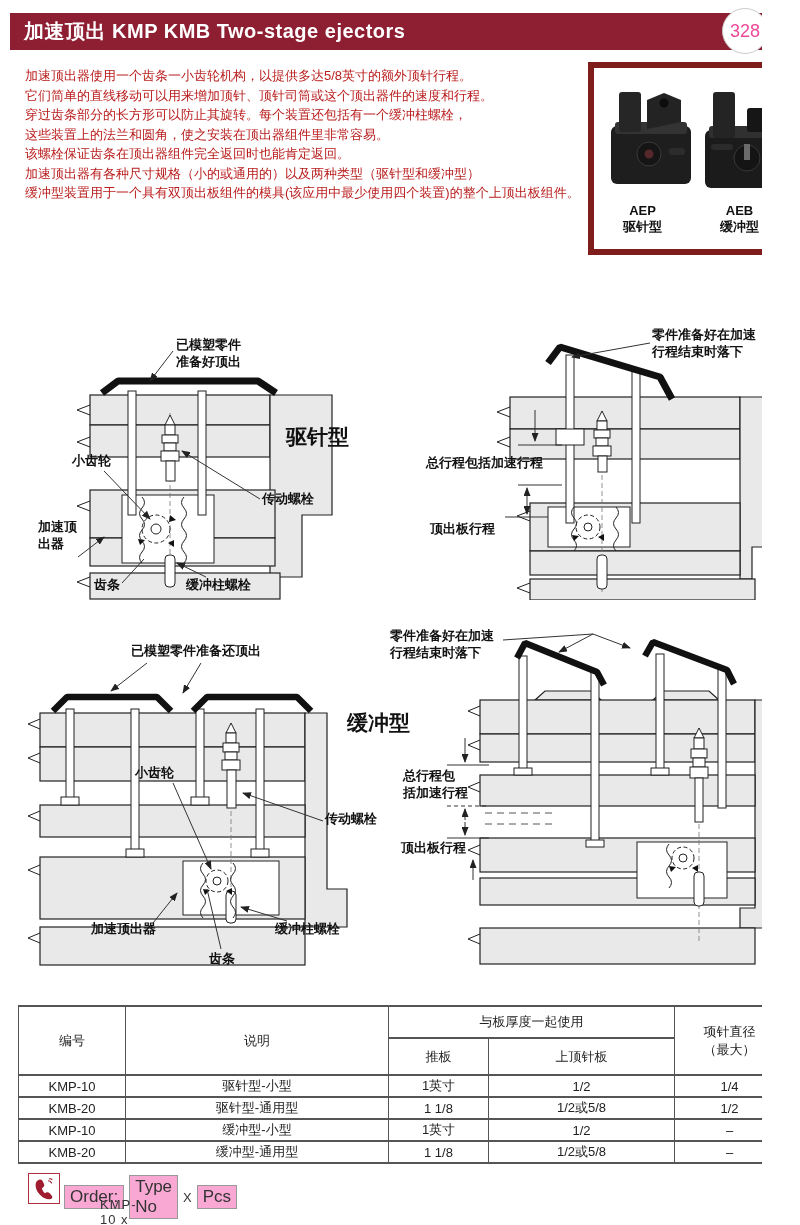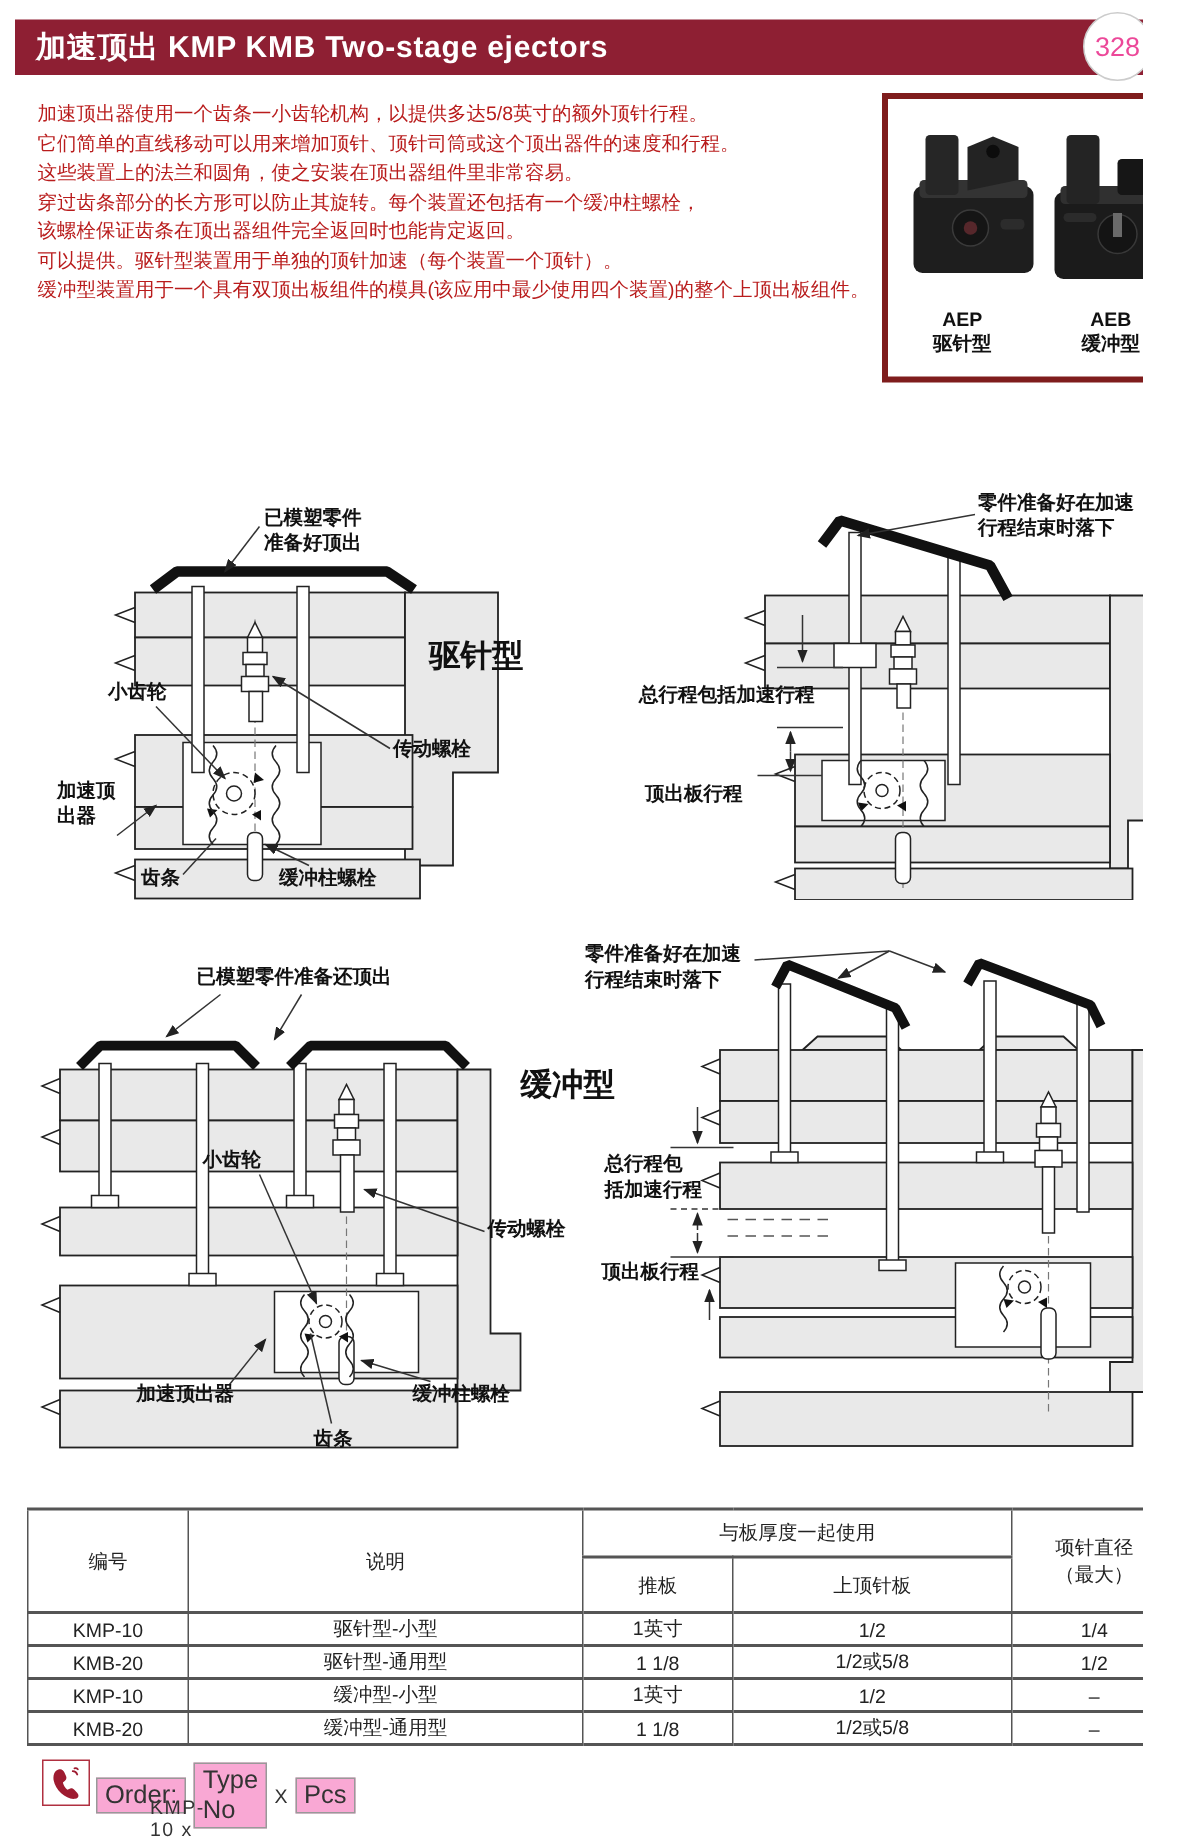--- a/index.html
+++ b/index.html
@@ -8,21 +8,21 @@
 
   
   .hdr-bar { position:absolute; left:10px; top:13px; width:772px; height:37px; background:#8e1f33; display:flex; align-items:center; }
   .hdr-title { color:#fff; font-size:20px; font-weight:bold; padding-left:14px; letter-spacing:0.5px; }
   .hdr-circle { position:absolute; right:14px; top:-5px; width:46px; height:46px; background:#fff; border:1px solid #ccc; border-radius:50%; display:flex; align-items:center; justify-content:center; font-size:18px; color:#ec4899; }
 
   
   .intro { position:absolute; left:25px; top:66px; width:556px; font-size:13px; line-height:19.5px; color:#b91c1c; }
 
   
-  .pbox { position:absolute; left:588px; top:62px; width:206px; height:193px; border:4px solid #7f1d1d; background:#fff; }
+  .pbox { position:absolute; left:588px; top:62px; width:206px; height:193px; border:6px solid #7f1d1d; background:#fff; }
   .pbox-photos { position:absolute; left:5px; top:10px; }
   .pbox-caption { position:absolute; bottom:14px; width:50%; text-align:center; font-size:13px; font-weight:bold; color:#111; line-height:16px; }
   .pbox-caption.left { left:0; } .pbox-caption.right { right:0; }
 
   
   .diagram { position:absolute; }
   .diagram svg { position:absolute; left:0; top:0; }
   .dlabel { position:absolute; font-size:13px; font-weight:bold; color:#111; line-height:16.5px; white-space:pre-line; }
   .dtype { position:absolute; font-size:21px; font-weight:bold; color:#111; white-space:nowrap; }
 
@@ -47,24 +47,24 @@
 <div class="page">
 
   <div class="hdr-bar">
     <div class="hdr-title">加速顶出 KMP KMB  Two-stage ejectors</div>
     <div class="hdr-circle">328</div>
   </div>
 
   <div class="intro">
     <div>加速顶出器使用一个齿条一小齿轮机构，以提供多达5/8英寸的额外顶针行程。</div>
     <div>它们简单的直线移动可以用来增加顶针、顶针司筒或这个顶出器件的速度和行程。</div>
+    <div>穿过齿条部分的长方形可以防止其旋转。每个装置还包括有一个缓冲柱螺栓，</div>
     <div>这些装置上的法兰和圆角，使之安装在顶出器组件里非常容易。</div>
-    <div>穿过齿条部分的长方形可以防止其旋转。每个装置还包括有一个缓冲柱螺栓，</div>
     <div>该螺栓保证齿条在顶出器组件完全返回时也能肯定返回。</div>
-    <div>可以提供。驱针型装置用于单独的顶针加速（每个装置一个顶针）。</div>
+    <div>加速顶出器有各种尺寸规格（小的或通用的）以及两种类型（驱针型和缓冲型）</div>
     <div>缓冲型装置用于一个具有双顶出板组件的模具(该应用中最少使用四个装置)的整个上顶出板组件。</div>
   </div>
 
   <div class="pbox">
     <svg class="pbox-photos" width="196" height="122" viewBox="0 0 196 122">
 
       <g>
         <rect x="12" y="48" width="80" height="58" rx="6" fill="#1e1e1e"></rect>
         <rect x="16" y="44" width="72" height="12" rx="3" fill="#333"></rect>
         <rect x="20" y="14" width="22" height="40" rx="3" fill="#262626"></rect>

